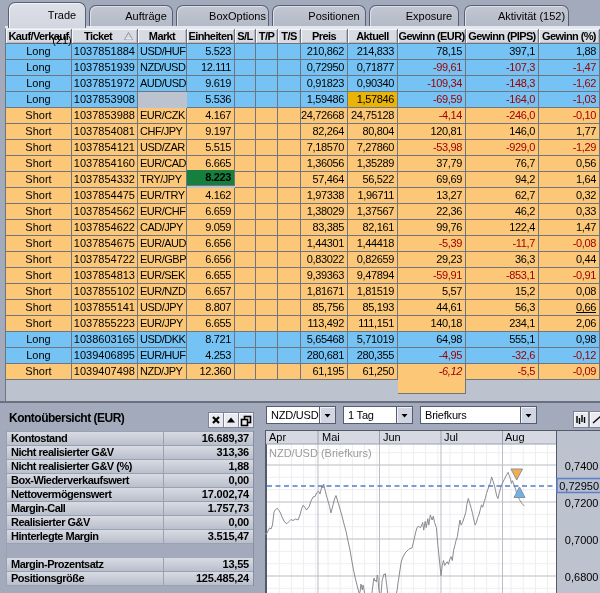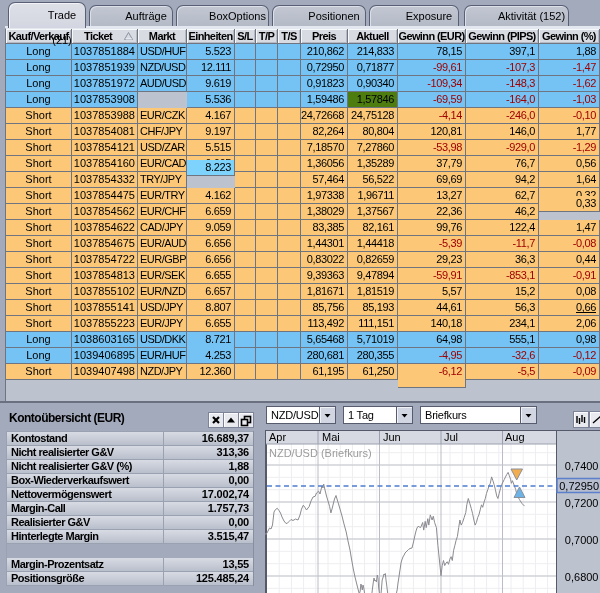--- a/index.html
+++ b/index.html
@@ -94,21 +94,21 @@
 <div class="cell r neg" style="left:466px;top:76px;width:73px;height:16px;background:#74c3f4;">-148,3</div>
 <div class="cell r neg" style="left:539px;top:76px;width:61px;height:16px;background:#74c3f4;">-1,62</div>
 <div class="cell c" style="left:6px;top:92px;width:66px;height:16px;background:#74c3f4;">Long</div>
 <div class="cell tk" style="left:72px;top:92px;width:66px;height:16px;background:#74c3f4;">1037853908</div>
 <div class="cell l" style="left:138px;top:92px;width:49px;height:16px;background:#74c3f4;margin-top:20px;">GBP/USD</div>
 <div class="cell r" style="left:187px;top:92px;width:48px;height:16px;background:#74c3f4;">5.536</div>
 <div class="cell" style="left:235px;top:92px;width:21px;height:16px;background:#74c3f4;"></div>
 <div class="cell" style="left:256px;top:92px;width:22px;height:16px;background:#74c3f4;"></div>
 <div class="cell" style="left:278px;top:92px;width:23px;height:16px;background:#74c3f4;"></div>
 <div class="cell r" style="left:301px;top:92px;width:47px;height:16px;background:#74c3f4;">1,59486</div>
-<div class="cell r" style="left:348px;top:92px;width:50px;height:16px;background:#4d7c0f;">1,57846</div>
+<div class="cell r" style="left:348px;top:92px;width:50px;height:16px;background:#eab308;">1,57846</div>
 <div class="cell r neg" style="left:398px;top:92px;width:68px;height:16px;background:#74c3f4;">-69,59</div>
 <div class="cell r neg" style="left:466px;top:92px;width:73px;height:16px;background:#74c3f4;">-164,0</div>
 <div class="cell r neg" style="left:539px;top:92px;width:61px;height:16px;background:#74c3f4;">-1,03</div>
 <div class="cell c" style="left:6px;top:108px;width:66px;height:16px;background:#fcc878;">Short</div>
 <div class="cell tk" style="left:72px;top:108px;width:66px;height:16px;background:#fcc878;">1037853988</div>
 <div class="cell l" style="left:138px;top:108px;width:49px;height:16px;background:#fcc878;">EUR/CZK</div>
 <div class="cell r" style="left:187px;top:108px;width:48px;height:16px;background:#fcc878;">4.167</div>
 <div class="cell" style="left:235px;top:108px;width:21px;height:16px;background:#fcc878;"></div>
 <div class="cell" style="left:256px;top:108px;width:22px;height:16px;background:#fcc878;"></div>
 <div class="cell" style="left:278px;top:108px;width:23px;height:16px;background:#fcc878;"></div>
@@ -149,21 +149,21 @@
 <div class="cell" style="left:256px;top:156px;width:22px;height:16px;background:#fcc878;"></div>
 <div class="cell" style="left:278px;top:156px;width:23px;height:16px;background:#fcc878;"></div>
 <div class="cell r" style="left:301px;top:156px;width:47px;height:16px;background:#fcc878;">1,36056</div>
 <div class="cell r" style="left:348px;top:156px;width:50px;height:16px;background:#fcc878;">1,35289</div>
 <div class="cell r" style="left:398px;top:156px;width:68px;height:16px;background:#fcc878;">37,79</div>
 <div class="cell r" style="left:466px;top:156px;width:73px;height:16px;background:#fcc878;">76,7</div>
 <div class="cell r" style="left:539px;top:156px;width:61px;height:16px;background:#fcc878;">0,56</div>
 <div class="cell c" style="left:6px;top:172px;width:66px;height:16px;background:#fcc878;">Short</div>
 <div class="cell tk" style="left:72px;top:172px;width:66px;height:16px;background:#fcc878;">1037854332</div>
 <div class="cell l" style="left:138px;top:172px;width:49px;height:16px;background:#fcc878;">TRY/JPY</div>
-<div class="cell r" style="left:187px;top:160px;width:48px;height:16px;background:#7dd3fc;">8.223</div>
+<div class="cell r" style="left:187px;top:170px;width:48px;height:16px;background:#15803d;font-weight:bold;">8.223</div>
 <div class="cell" style="left:235px;top:172px;width:21px;height:16px;background:#fcc878;"></div>
 <div class="cell" style="left:256px;top:172px;width:22px;height:16px;background:#fcc878;"></div>
 <div class="cell" style="left:278px;top:172px;width:23px;height:16px;background:#fcc878;"></div>
 <div class="cell r" style="left:301px;top:172px;width:47px;height:16px;background:#fcc878;">57,464</div>
 <div class="cell r" style="left:348px;top:172px;width:50px;height:16px;background:#fcc878;">56,522</div>
 <div class="cell r" style="left:398px;top:172px;width:68px;height:16px;background:#fcc878;">69,69</div>
 <div class="cell r" style="left:466px;top:172px;width:73px;height:16px;background:#fcc878;">94,2</div>
 <div class="cell r" style="left:539px;top:172px;width:61px;height:16px;background:#fcc878;">1,64</div>
 <div class="cell c" style="left:6px;top:188px;width:66px;height:16px;background:#fcc878;">Short</div>
 <div class="cell tk" style="left:72px;top:188px;width:66px;height:16px;background:#fcc878;">1037854475</div>
@@ -181,21 +181,21 @@
 <div class="cell tk" style="left:72px;top:204px;width:66px;height:16px;background:#fcc878;">1037854562</div>
 <div class="cell l" style="left:138px;top:204px;width:49px;height:16px;background:#fcc878;">EUR/CHF</div>
 <div class="cell r" style="left:187px;top:204px;width:48px;height:16px;background:#fcc878;">6.659</div>
 <div class="cell" style="left:235px;top:204px;width:21px;height:16px;background:#fcc878;"></div>
 <div class="cell" style="left:256px;top:204px;width:22px;height:16px;background:#fcc878;"></div>
 <div class="cell" style="left:278px;top:204px;width:23px;height:16px;background:#fcc878;"></div>
 <div class="cell r" style="left:301px;top:204px;width:47px;height:16px;background:#fcc878;">1,38029</div>
 <div class="cell r" style="left:348px;top:204px;width:50px;height:16px;background:#fcc878;">1,37567</div>
 <div class="cell r" style="left:398px;top:204px;width:68px;height:16px;background:#fcc878;">22,36</div>
 <div class="cell r" style="left:466px;top:204px;width:73px;height:16px;background:#fcc878;">46,2</div>
-<div class="cell r" style="left:539px;top:196px;width:61px;height:16px;background:#fcc878;">0,33</div>
+<div class="cell r" style="left:539px;top:204px;width:61px;height:16px;background:#fcc878;">0,33</div>
 <div class="cell c" style="left:6px;top:220px;width:66px;height:16px;background:#fcc878;">Short</div>
 <div class="cell tk" style="left:72px;top:220px;width:66px;height:16px;background:#fcc878;">1037854622</div>
 <div class="cell l" style="left:138px;top:220px;width:49px;height:16px;background:#fcc878;">CAD/JPY</div>
 <div class="cell r" style="left:187px;top:220px;width:48px;height:16px;background:#fcc878;">9.059</div>
 <div class="cell" style="left:235px;top:220px;width:21px;height:16px;background:#fcc878;"></div>
 <div class="cell" style="left:256px;top:220px;width:22px;height:16px;background:#fcc878;"></div>
 <div class="cell" style="left:278px;top:220px;width:23px;height:16px;background:#fcc878;"></div>
 <div class="cell r" style="left:301px;top:220px;width:47px;height:16px;background:#fcc878;">83,385</div>
 <div class="cell r" style="left:348px;top:220px;width:50px;height:16px;background:#fcc878;">82,161</div>
 <div class="cell r" style="left:398px;top:220px;width:68px;height:16px;background:#fcc878;">99,76</div>
@@ -299,21 +299,21 @@
 <div class="cell r neg" style="left:539px;top:348px;width:61px;height:16px;background:#74c3f4;">-0,12</div>
 <div class="cell c" style="left:6px;top:364px;width:66px;height:16px;background:#fcc878;">Short</div>
 <div class="cell tk" style="left:72px;top:364px;width:66px;height:16px;background:#fcc878;">1039407498</div>
 <div class="cell l" style="left:138px;top:364px;width:49px;height:16px;background:#fcc878;">NZD/JPY</div>
 <div class="cell r" style="left:187px;top:364px;width:48px;height:16px;background:#fcc878;">12.360</div>
 <div class="cell" style="left:235px;top:364px;width:21px;height:16px;background:#fcc878;"></div>
 <div class="cell" style="left:256px;top:364px;width:22px;height:16px;background:#fcc878;"></div>
 <div class="cell" style="left:278px;top:364px;width:23px;height:16px;background:#fcc878;"></div>
 <div class="cell r" style="left:301px;top:364px;width:47px;height:16px;background:#fcc878;">61,195</div>
 <div class="cell r" style="left:348px;top:364px;width:50px;height:16px;background:#fcc878;">61,250</div>
-<div class="cell r neg" style="left:398px;top:364px;width:68px;height:24px;background:#fcc878;">-6,12</div>
+<div class="cell r neg" style="left:398px;top:364px;width:68px;height:30px;background:#fcc878;font-style:italic;">-6,12</div>
 <div class="cell r neg" style="left:466px;top:364px;width:73px;height:16px;background:#fcc878;">-5,5</div>
 <div class="cell r neg" style="left:539px;top:364px;width:61px;height:16px;background:#fcc878;">-0,09</div>
 <div class="abs" style="left:0;top:401px;width:600px;height:2px;background:#6a7080;"></div>
 <div class="abs" style="left:0;top:403px;width:600px;height:190px;background:#a2aabc;"></div>
 <div class="abs" style="left:9px;top:411px;width:240px;height:16px;font-weight:bold;font-size:12px;letter-spacing:-0.5px;">Kontoübersicht (EUR)</div>
 <div class="btn3" style="left:208px;top:412px;width:16px;height:16px;">
       <svg width="14" height="14" style="position:absolute;left:0;top:0;">
         <path d="M4 4 L10 10 M10 4 L4 10" stroke="#000" stroke-width="2.2"></path>
       </svg>
     </div>

